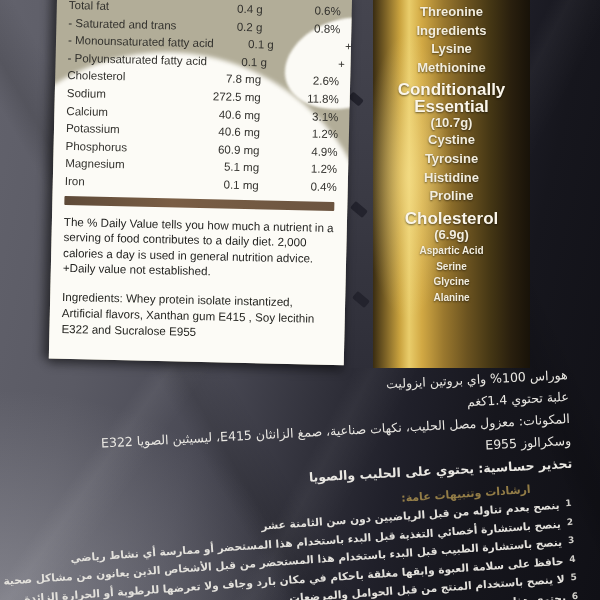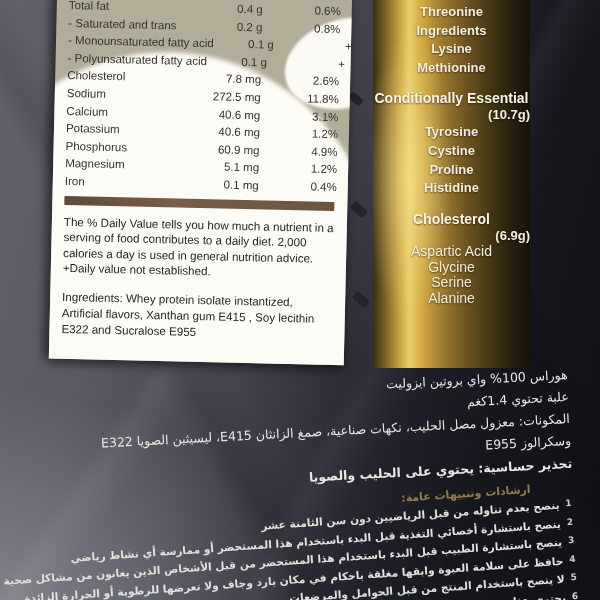--- a/index.html
+++ b/index.html
@@ -39,23 +39,23 @@
   .ingredients{margin-top:13px;font-size:11.6px;line-height:16px;color:#262622;width:268px;}
 
   
   .gold{position:absolute;left:373px;top:0;width:157px;height:368px;overflow:hidden;
     background:
       radial-gradient(ellipse 60px 190px at 22% 48%, rgba(250,230,150,.55), rgba(250,230,150,0) 75%),
       linear-gradient(90deg,#3a2d12 0%,#7c6226 8%,#c9a23e 17%,#e9cd6b 23%,#d2a944 31%,#9a782e 45%,#6b5320 60%,#443614 75%,#291f0e 88%,#181208 100%);}
   .gold-inner{position:relative;padding-top:3px;width:100%;text-align:center;
     color:#f3eedf;text-shadow:0 1px 2px rgba(0,0,0,.55);}
   .amino{font-size:13px;line-height:18.6px;font-weight:600;}
-  .amino-sm{font-size:14px;line-height:15.8px;font-weight:400;}
-  .gold-head{font-size:14px;font-weight:bold;line-height:17px;margin-top:13px;color:#fbf6ea;}
-  .gold-amt{font-size:13px;font-weight:bold;line-height:16px;text-align:right;}
+  .amino-sm{font-size:10px;line-height:15.8px;font-weight:700;}
+  .gold-head{font-size:17px;font-weight:bold;line-height:17px;margin-top:4px;color:#fbf6ea;}
+  .gold-amt{font-size:13px;font-weight:bold;line-height:16px;}
 
   
   .arabic{direction:rtl;font-family:"DejaVu Sans",sans-serif;color:#e9e7e2;}
   .ar-block{position:absolute;right:33px;top:364px;width:520px;text-align:right;
     transform:rotate(-3deg);transform-origin:100% 0;font-size:12.5px;line-height:22px;}
   .ar-line{white-space:nowrap;}
   .ar-allergy{font-weight:bold;margin-top:1px;}
   .notes{position:absolute;right:30px;top:480px;width:560px;text-align:right;
     transform:rotate(-4deg);transform-origin:100% 0;}
   .notes-head{color:#a98f4e;font-size:11px;font-weight:bold;opacity:.85;
@@ -168,37 +168,37 @@
 
         <div class="amino">Lysine</div>
 
 
         <div class="amino">Methionine</div>
 
       <div class="gold-head">Conditionally Essential</div>
       <div class="gold-amt">(10.7g)</div>
 
 
+        <div class="amino">Cystine</div>
+
         <div class="amino">Tyrosine</div>
 
-        <div class="amino">Cystine</div>
+        <div class="amino">Histidine</div>
 
         <div class="amino">Proline</div>
-
-        <div class="amino">Histidine</div>
 
 
       <div class="gold-head">Cholesterol</div>
       <div class="gold-amt">(6.9g)</div>
 
         <div class="amino-sm">Aspartic Acid</div>
 
+        <div class="amino-sm">Serine</div>
+
         <div class="amino-sm">Glycine</div>
-
-        <div class="amino-sm">Serine</div>
 
         <div class="amino-sm">Alanine</div>
 
     </div>
   </div>
 
   <div class="arabic ar-block">
     <div class="ar-line">هوراس 100% واي بروتين ايزوليت</div>
     <div class="ar-line">علبة تحتوي 1.4كغم</div>
     <div class="ar-line">المكونات: معزول مصل الحليب،  نكهات صناعية، صمغ الزانثان E415، ليسيثين الصويا E322</div>

